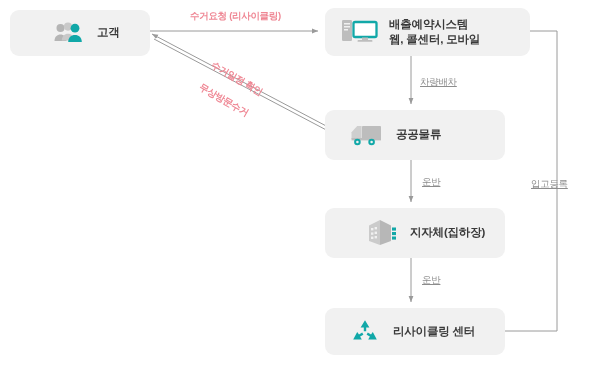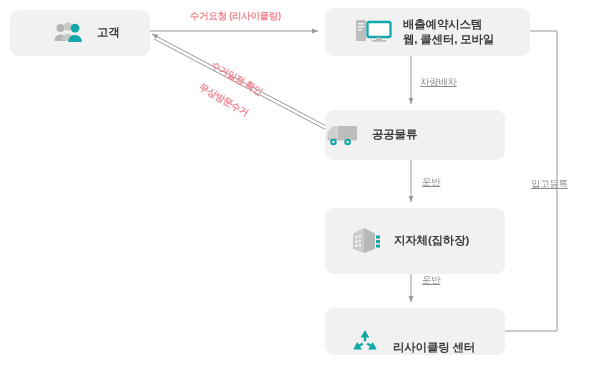--- a/index.html
+++ b/index.html
@@ -30,27 +30,27 @@
     font-size:11.5px;
     font-weight:bold;
     line-height:1.32;
     letter-spacing:-0.2px;
     white-space:nowrap;
   }
   .node .txt .sub{display:block;font-weight:bold;}
 
   #n-customer{left:10px;  top:10px;  width:140px;height:46px; padding-left:44px;}
   #n-customer .ico{margin-right:13px;}
-  #n-system  {left:325px; top:8px;   width:205px;height:48px; padding-left:30px;}
+  #n-system  {left:325px; top:8px;   width:205px;height:48px; padding-left:16px;}
   #n-system .ico{margin-right:10px;}
-  #n-logistics{left:325px;top:110px; width:180px;height:50px; }
+  #n-logistics{left:325px;top:110px; width:180px;height:50px; padding-left:24px;}
   #n-logistics .ico{margin-right:13px;}
-  #n-muni    {left:325px; top:208px; width:180px;height:66px; padding-left:24px;}
+  #n-muni    {left:325px; top:208px; width:180px;height:50px; padding-left:40px;}
   #n-muni .ico{margin-right:11px;}
-  #n-recycle {left:325px; top:308px; width:180px;height:47px; padding-left:26px;align-items:flex-end;}
+  #n-recycle {left:325px; top:308px; width:180px;height:47px; padding-left:26px;}
   #n-recycle .ico{margin-right:14px;}
 
   
   .elabel{
     position:absolute;
     font-size:9.5px;
     letter-spacing:-0.3px;
     white-space:nowrap;
   }
   .elabel.pink{color:#ef8794;font-weight:bold;}

